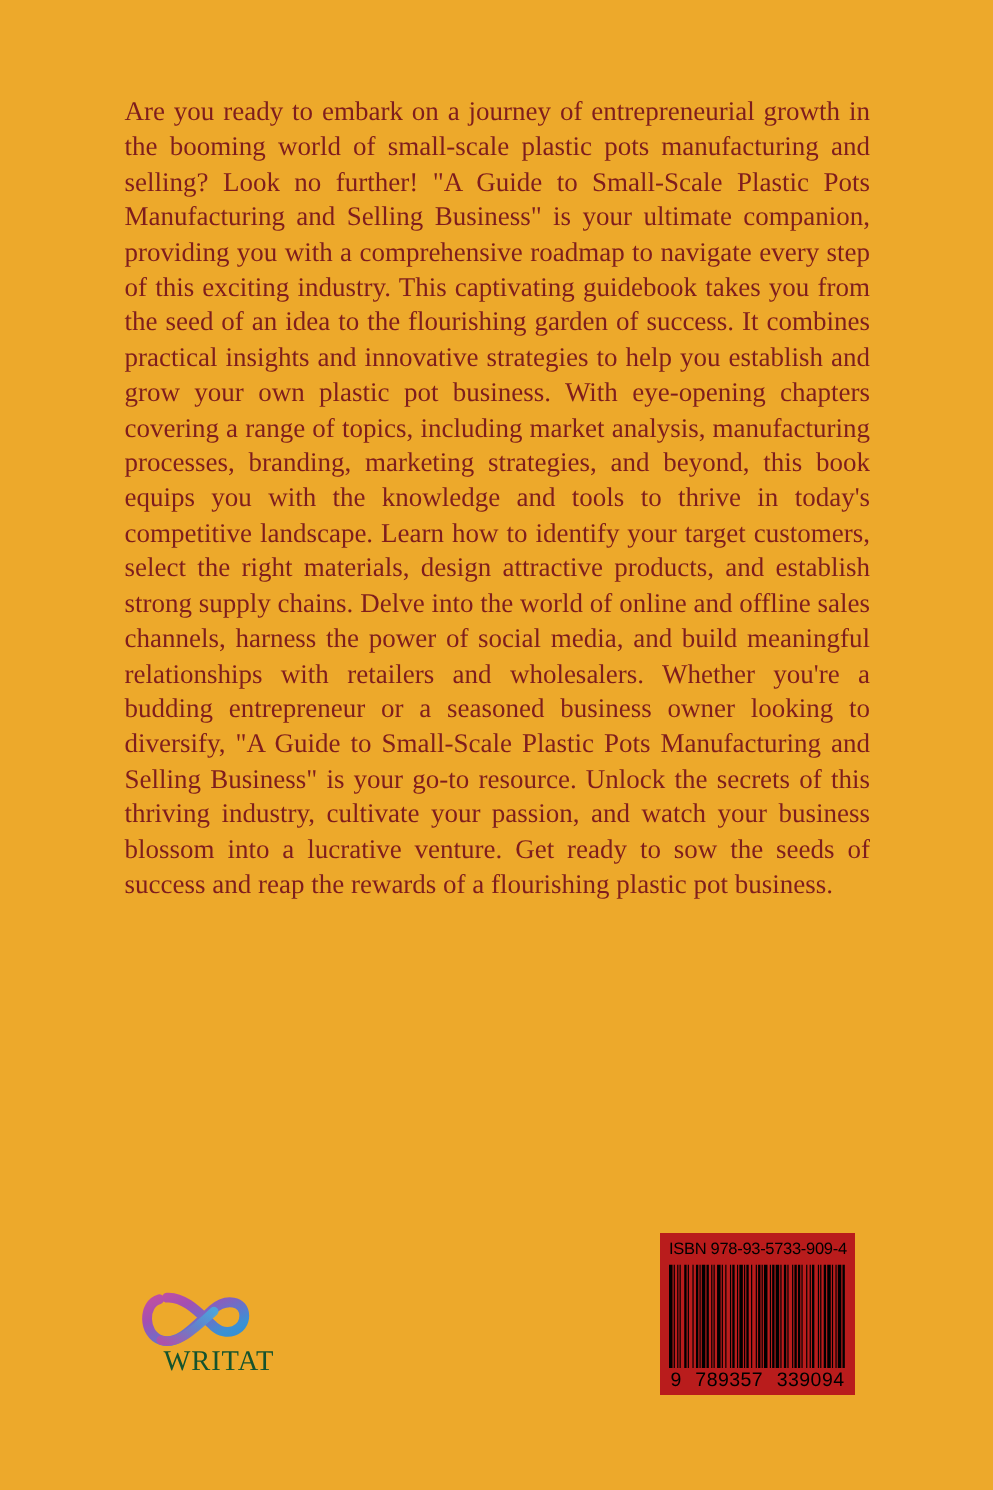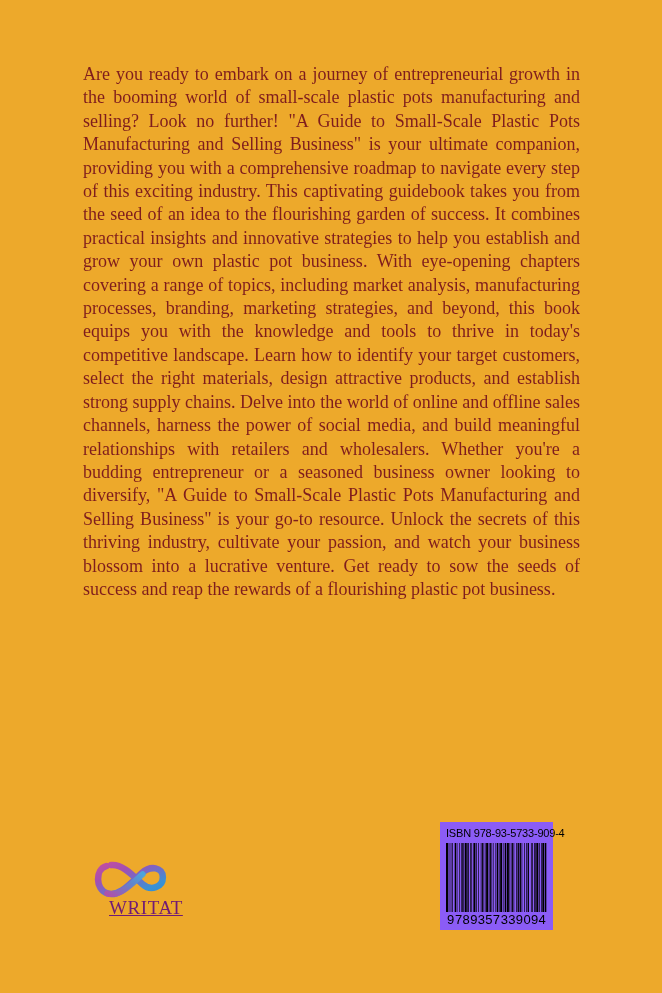--- a/index.html
+++ b/index.html
@@ -52,40 +52,39 @@
     display: block;
     margin: 0 0 0 8px;
     width: 78px;
     height: 48px;
   }
   .logo-wordmark {
     font-size: 19px;
     letter-spacing: 0.6px;
     line-height: 20px;
     margin: -6px 0 0 26px;
-    color: #701a75;
+    color: #14532d;
     text-align: left;
-    text-decoration: underline;
   }
   .logo-url {
     font-size: 20px;
     line-height: 22px;
     margin: 1px 0 0 -12px;
     color: #120d06;
     text-align: left;
   }
 
   
   .barcode-panel {
     position: absolute;
     left: 440px;
     top: 822px;
-    width: 113px;
+    width: 130px;
     height: 108px;
-    background: #8b5cf6;
+    background: #b91c1c;
     box-sizing: border-box;
     padding: 5px 6px 3px 6px;
     display: flex;
     flex-direction: column;
   }
   .barcode-isbn {
     font-family: "Liberation Sans", "DejaVu Sans", sans-serif;
     font-size: 11px;
     line-height: 13px;
     text-align: center;

